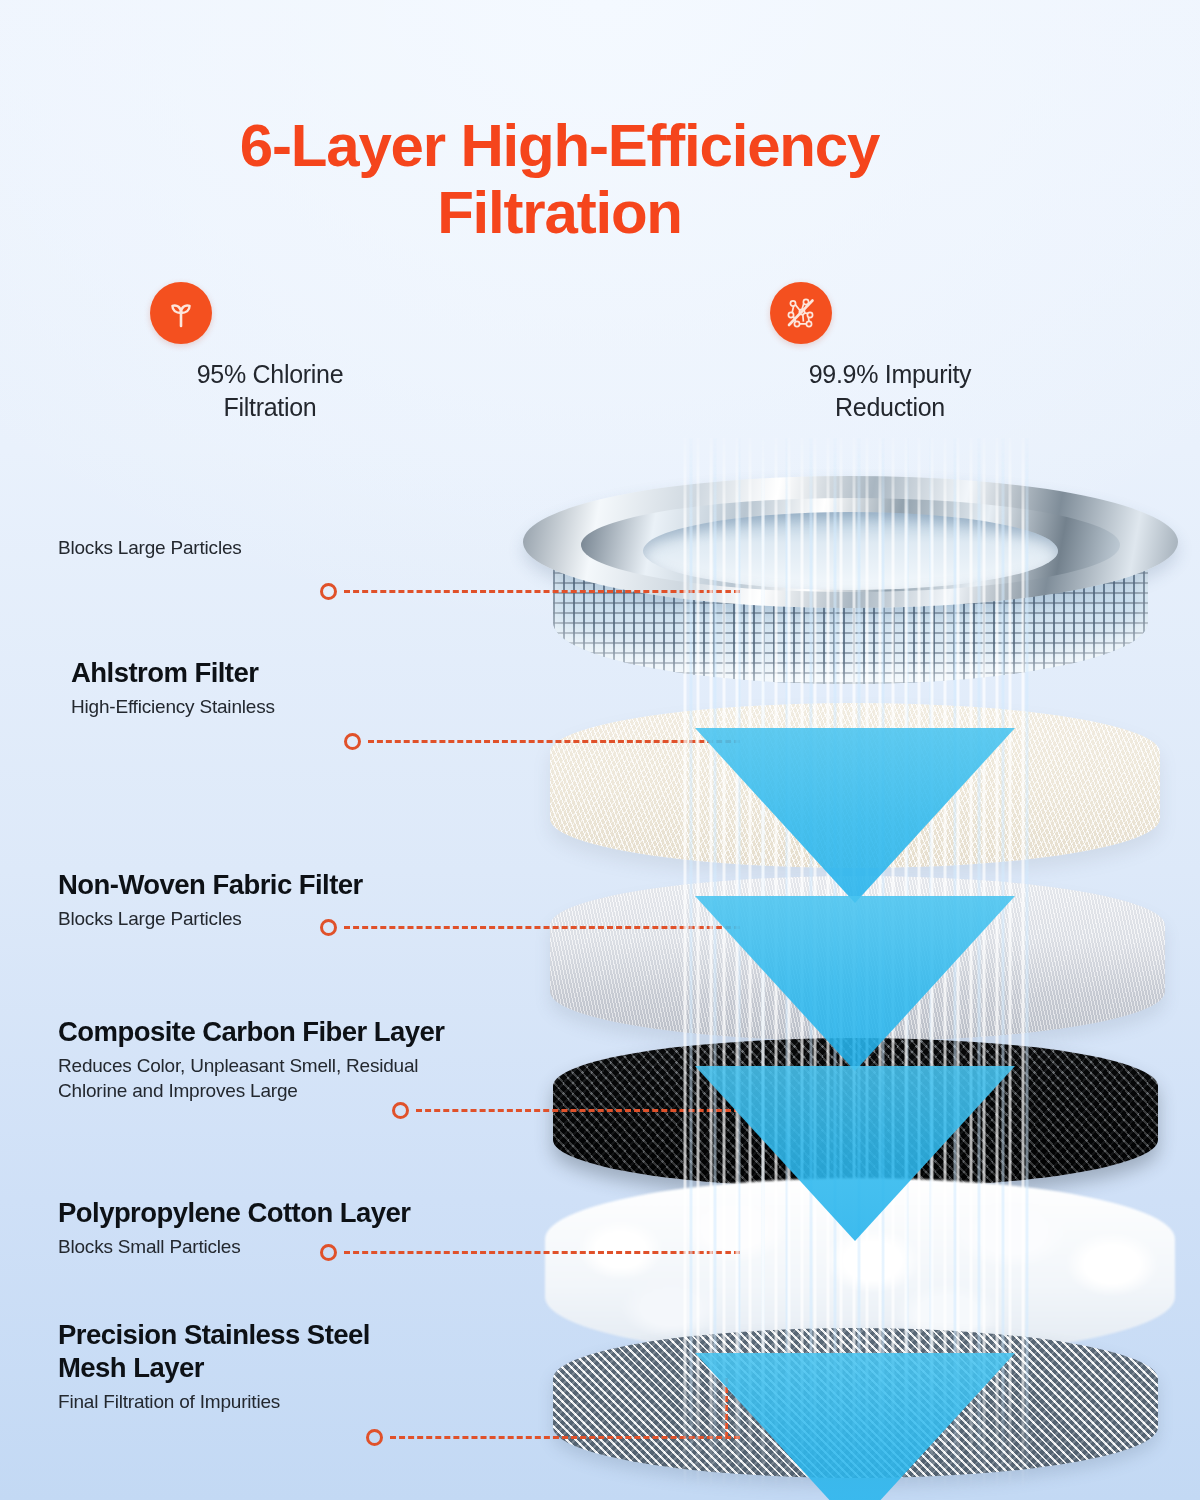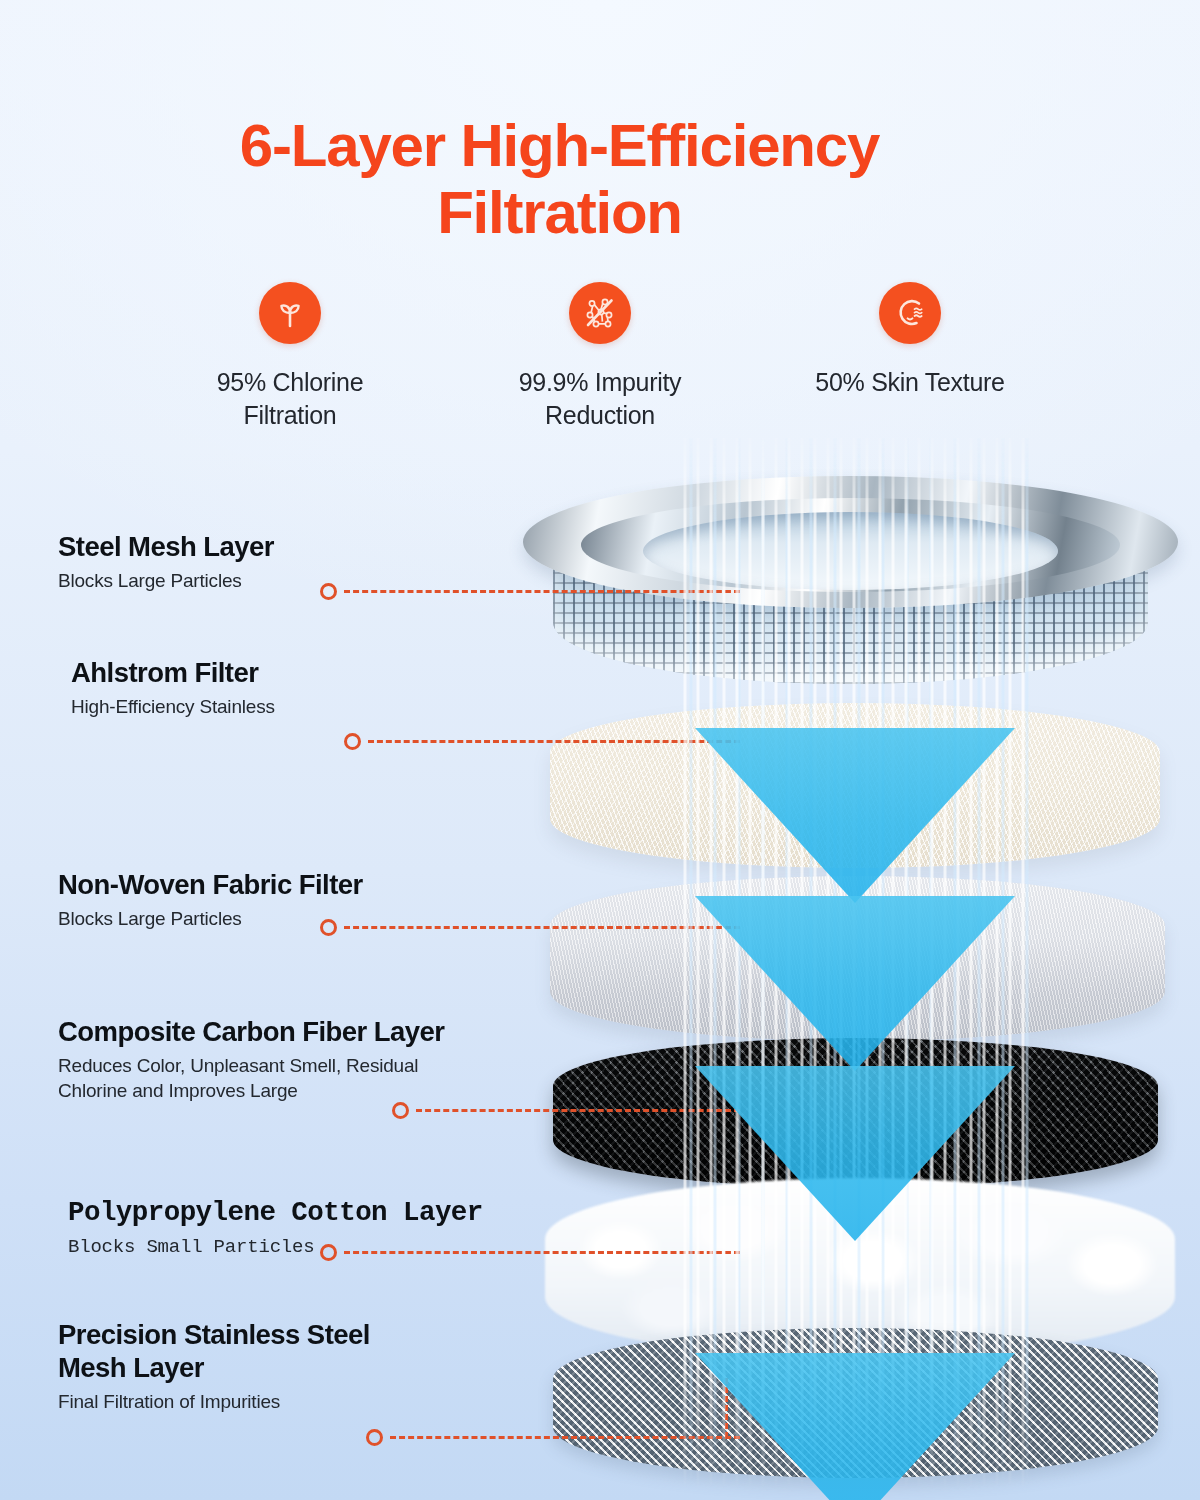--- a/index.html
+++ b/index.html
@@ -25,21 +25,21 @@
     letter-spacing:-1.2px;
     color:#f5451c;
     padding:0 110px;
   }
 
   
   .features{
     position:absolute; top:282px; left:150px; width:900px;
     display:flex; justify-content:space-between;
   }
-  .feature{ width:280px; display:flex; flex-direction:column; align-items:center;gap:8px; }
+  .feature{ width:280px; display:flex; flex-direction:column; align-items:flex-start; }
   .fcircle{
     width:62px; height:62px; border-radius:50%;
     background:#f4501f;
     display:flex; align-items:center; justify-content:center;
     box-shadow:0 2px 6px rgba(200,70,30,.22);
   }
   .fcircle svg{ display:block; }
   .flabel{
     margin-top:14px; text-align:center;
     font-size:25px; line-height:1.32; color:#23272e; font-weight:400;
@@ -232,34 +232,20 @@
             <circle cx="15" cy="30" r="2.6"></circle>
             <circle cx="27" cy="30" r="2.6"></circle>
             <path d="M13.3 10.6 18 16.5M21.8 9.3 20 15.6M10.2 18.5 11.6 12M11.4 22.3 13.8 28M22.4 18.9 26 19.6M20.8 20.4 21.4 27.6M26.4 23.2 27 27.4M17.4 29.8h6.9"></path>
             <path d="M30.5 6.5 7 31" stroke="#fde6dc" stroke-width="2.6" stroke-linecap="round"></path>
           </svg>
         </span>
       </div>
       <div class="flabel">99.9% Impurity Reduction</div>
     </div>
 
-    <div class="feature">
-      <div class="fcircle">
-        <span>
-          <svg width="36" height="36" viewBox="0 0 36 36" fill="none">
-            <path d="M27 8.5A11.4 11.4 0 1 0 24.5 28" stroke="#fde6dc" stroke-width="2.6" stroke-linecap="round" fill="none"></path>
-            <path d="M15.6 23.4c1.4 1.5 3.4 1.5 4.8 0" stroke="#fde6dc" stroke-width="2" stroke-linecap="round" fill="none"></path>
-            <path d="M22.5 14.2c1.2-1 2.4-1 3.6 0s2.4 1 3.6 0" stroke="#fde6dc" stroke-width="1.7" stroke-linecap="round" fill="none"></path>
-            <path d="M22.5 17.6c1.2-1 2.4-1 3.6 0s2.4 1 3.6 0" stroke="#fde6dc" stroke-width="1.7" stroke-linecap="round" fill="none"></path>
-            <path d="M22.5 21c1.2-1 2.4-1 3.6 0s2.4 1 3.6 0" stroke="#fde6dc" stroke-width="1.7" stroke-linecap="round" fill="none"></path>
-          </svg>
-        </span>
-      </div>
-      <div class="flabel">50% Skin Texture</div>
-    </div>
 
   </div>
 
   <div class="product">
 
     <div class="ring-body">
       <div class="ring-band"></div>
       <div class="ring-rim"></div>
       <div class="ring-inner"></div>
     </div>
@@ -275,21 +261,20 @@
     <div class="disc carbon"></div>
     <div class="arrow" style="top:618px"></div>
 
     <div class="disc cotton"></div>
 
     <div class="disc steelmesh"></div>
     <div class="arrow" style="top:905px"></div>
   </div>
 
   <div class="layer-label" style="left:58px; top:530px; width:420px;">
-    <div class="layer-title">Steel Mesh Layer</div>
     <div class="layer-sub">Blocks Large Particles</div>
   </div>
   <div class="connector" style="left:320px; top:583px; width:420px;">
     <span class="ring"></span>
     <span class="dash"></span>
   </div>
 
   <div class="layer-label" style="left:71px; top:656px; width:440px;">
     <div class="layer-title">Ahlstrom Filter</div>
     <div class="layer-sub">High-Efficiency Stainless</div>
@@ -311,21 +296,21 @@
   <div class="layer-label" style="left:58px; top:1015px; width:545px;">
     <div class="layer-title">Composite Carbon Fiber Layer</div>
     <div class="layer-sub">Reduces Color, Unpleasant Smell, Residual
 Chlorine and Improves Large</div>
   </div>
   <div class="connector" style="left:392px; top:1102px; width:348px;">
     <span class="ring"></span>
     <span class="dash"></span>
   </div>
 
-  <div class="layer-label" style="left:68px; top:1196px; width:520px;font-family:Liberation Mono, monospace;">
+  <div class="layer-label" style="left:58px; top:1196px; width:520px;">
     <div class="layer-title">Polypropylene Cotton Layer</div>
     <div class="layer-sub">Blocks Small Particles</div>
   </div>
   <div class="connector" style="left:320px; top:1244px; width:420px;">
     <span class="ring"></span>
     <span class="dash"></span>
   </div>
 
   <div class="layer-label" style="left:58px; top:1318px; width:520px;">
     <div class="layer-title">Precision Stainless Steel

